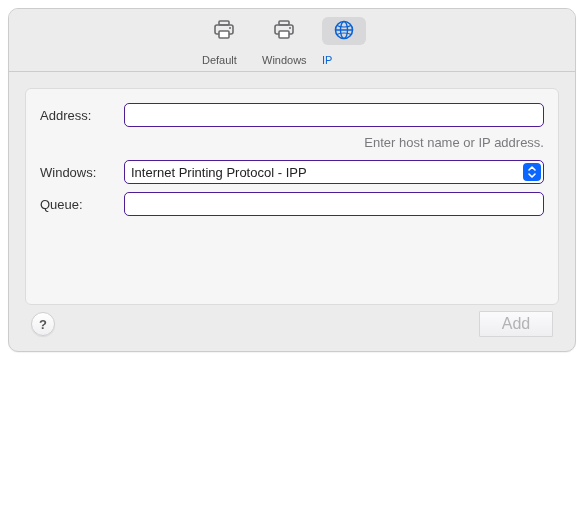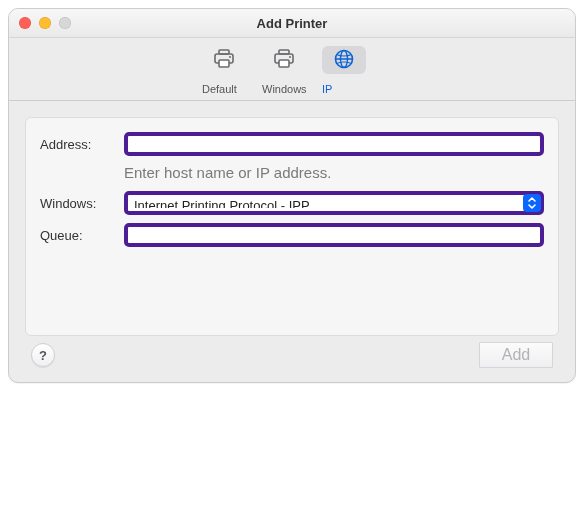--- a/index.html
+++ b/index.html
@@ -73,21 +73,21 @@
     font-size:13px; color:#333;
   }
   .row .field { flex:1; }
 
   input.text, select.popup, .readonly-box {
     width:100%; box-sizing:border-box;
     height:24px;
     padding:3px 6px;
     font-size:13px; font-family:inherit;
     background:#ffffff;
-    border:4px solid #4c1d95;
+    border:1px solid #4c1d95;
     border-radius:5px;
     outline:none;
   }
   .readonly-box { background:#f0f0f2; color:#8f8f93; }
   .popup-wrap {
     position:relative;
   }
   select.popup {
     -webkit-appearance:none; -moz-appearance:none; appearance:none;
     padding-right:28px; background:#fff; color:#222;
@@ -96,21 +96,21 @@
     position:absolute; right:3px; top:3px; bottom:3px;
     width:18px; border-radius:4px;
     display:flex; flex-direction:column; align-items:center; justify-content:center;
     gap:0;
   }
   .popup-arrows.active { background:#0a66ff; }
   .popup-arrows svg path { stroke:#fff; }
   .popup-arrows.inactive { background:#e9e9ec; }
   .popup-arrows.inactive svg path { stroke:#9a9aa0; }
 
-  .hint { font-size:15px; color:#7a7a7e; margin:2px 0 10px 84px; }
+  .hint { font-size:13px; color:#7a7a7e; margin:2px 0 10px 84px;text-align:right; }
 
   .panel.top { padding-bottom:80px; }
 
   .button-row {
     display:flex; align-items:center; justify-content:space-between;
     padding:6px 6px 8px 6px;
   }
   .help-btn {
     width:22px; height:22px; border-radius:50%;
     background:linear-gradient(#ffffff,#f0f0f2);
@@ -126,28 +126,20 @@
     background:linear-gradient(#fbfbfc,#efeff1);
     color:#b3b3b7;
     font-size:16px;
     display:flex; align-items:center; justify-content:center;
   }
 </style>
 </head>
 <body>
 
 <div class="window">
-  <div class="titlebar">
-    <div class="traffic-lights">
-      <span class="light-close"></span>
-      <span class="light-min"></span>
-      <span class="light-max"></span>
-    </div>
-    <div class="title">Add Printer</div>
-  </div>
 
   <div class="toolbar">
     <div class="seg">
       <div class="seg-item">
         <div class="icon-wrap">
           <span>
             <svg width="24" height="22" viewBox="0 0 24 22">
               <rect x="7" y="2" width="10" height="4" rx="1" fill="none" stroke="#6b6b6f" stroke-width="1.6"></rect>
               <rect x="3" y="6" width="18" height="9" rx="2" fill="none" stroke="#6b6b6f" stroke-width="1.6"></rect>
               <rect x="7" y="12" width="10" height="7" rx="1" fill="#fff" stroke="#6b6b6f" stroke-width="1.6"></rect>

